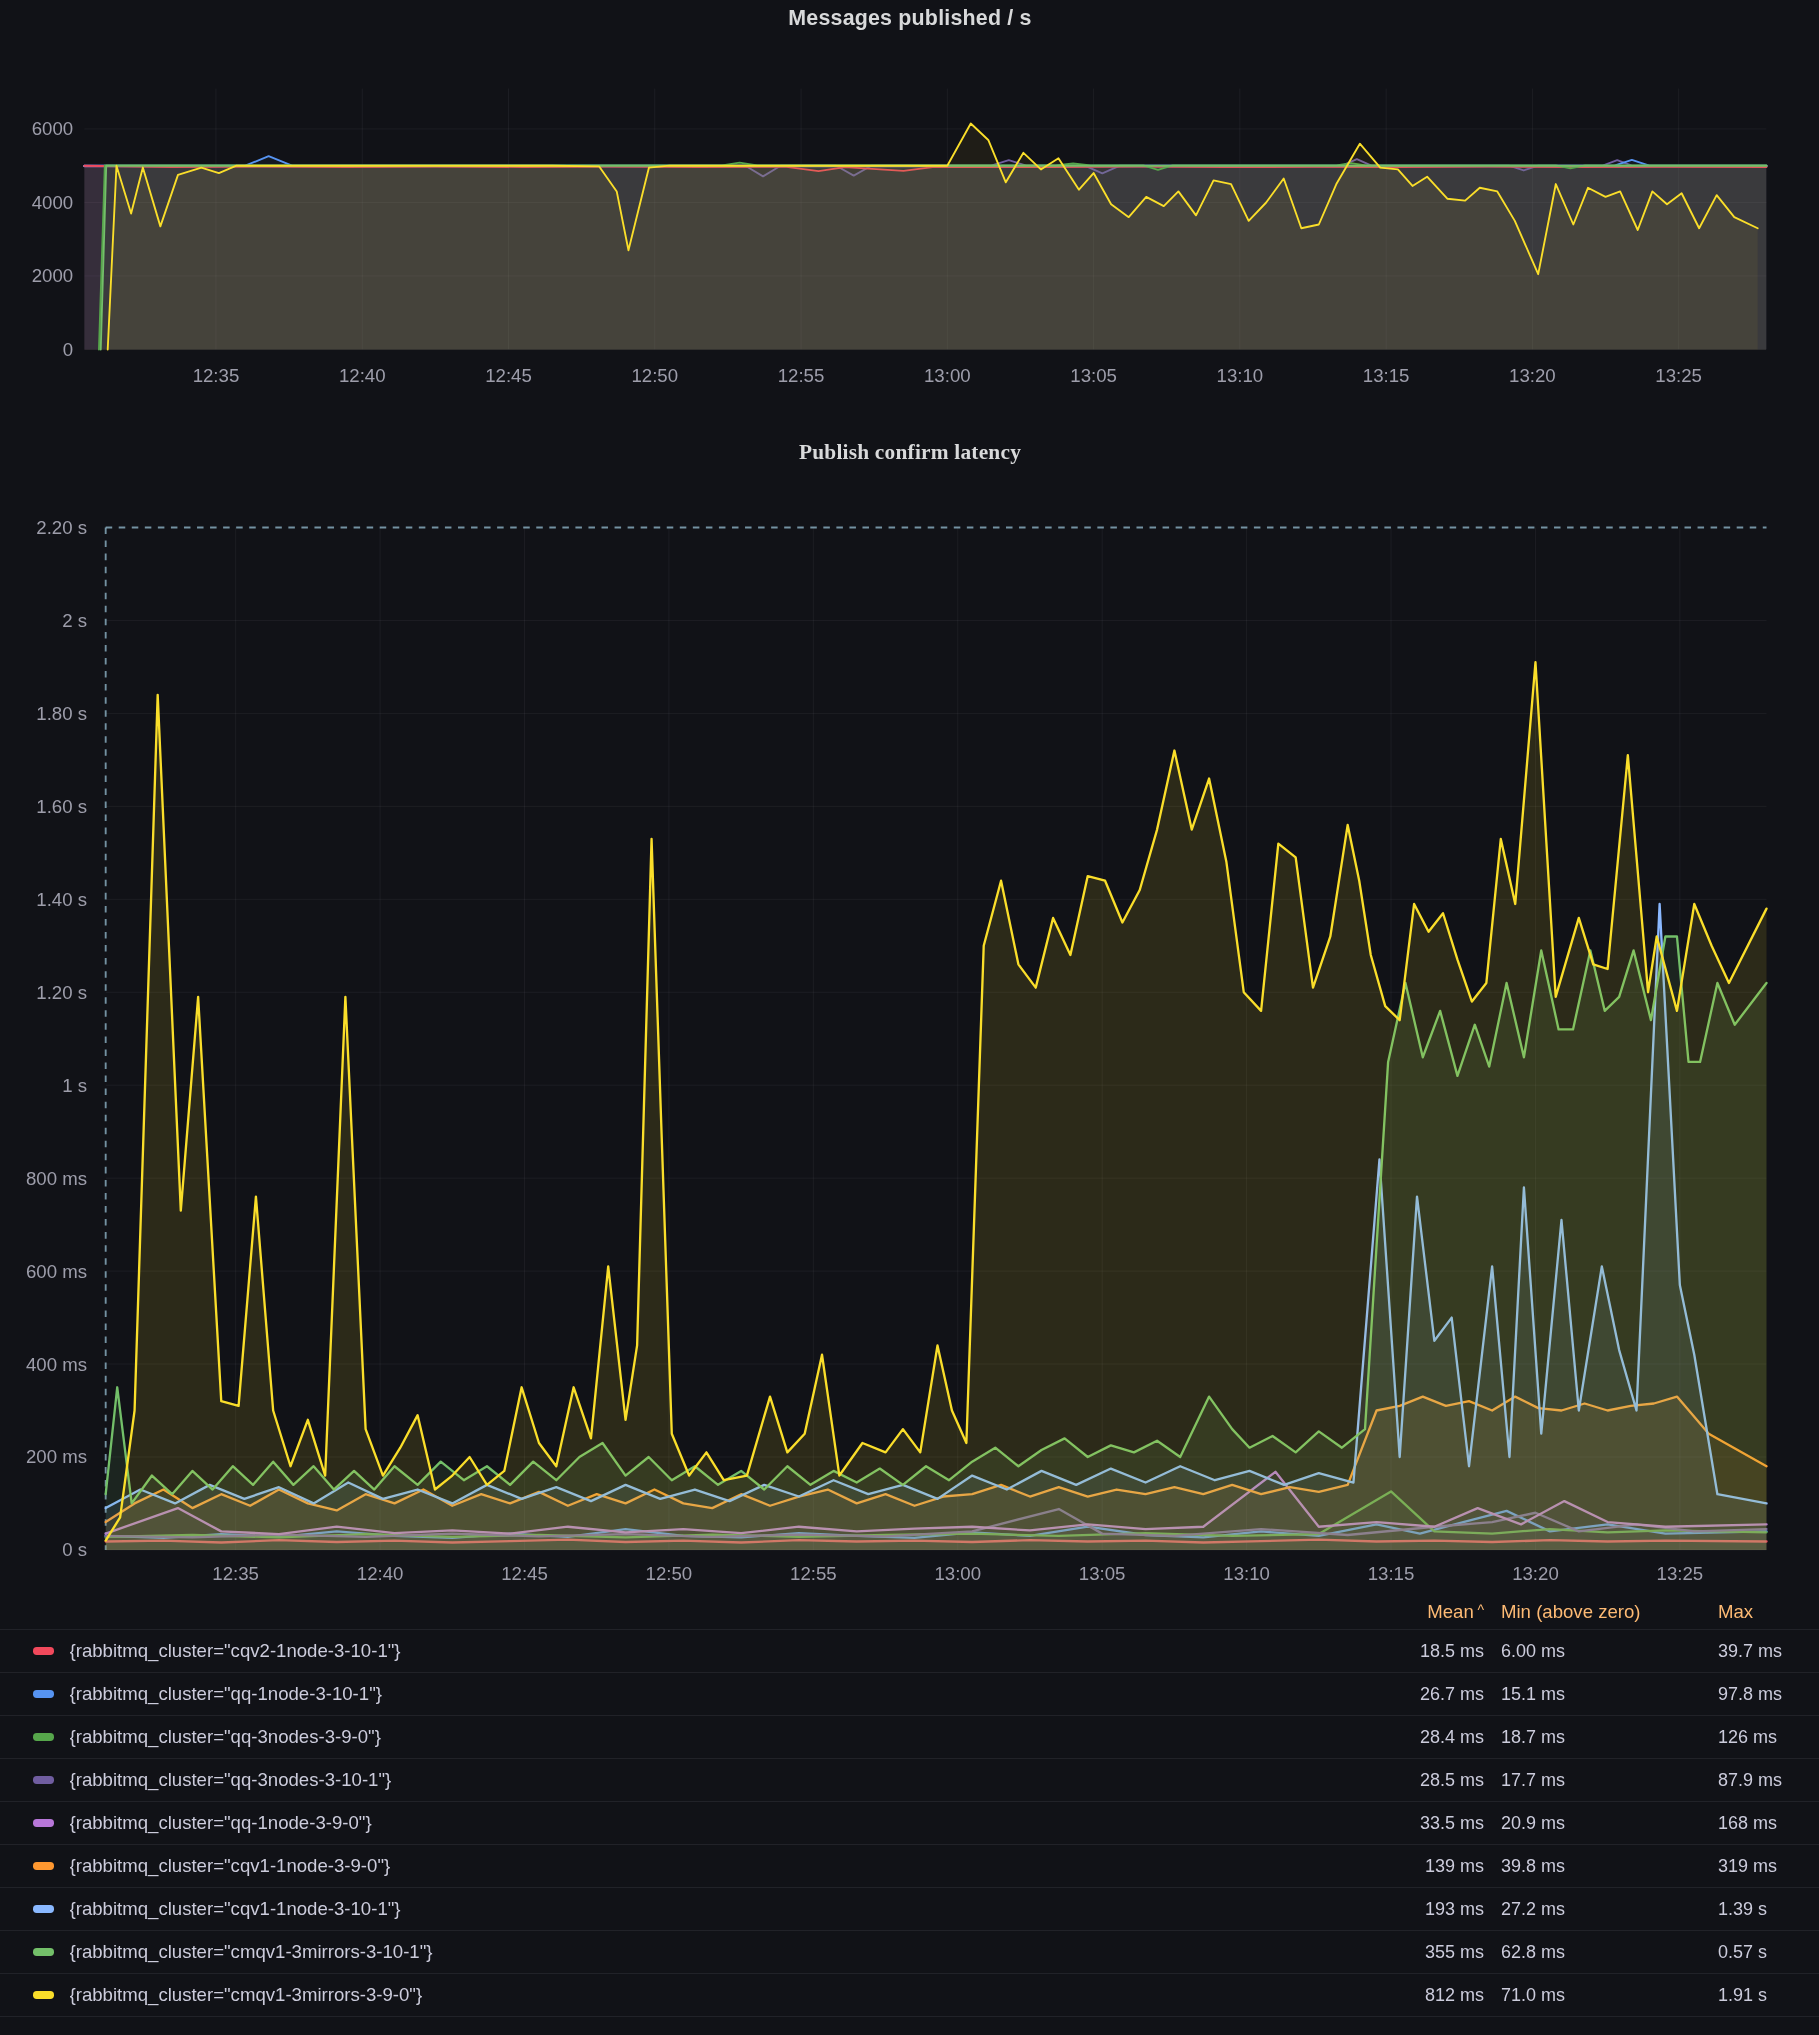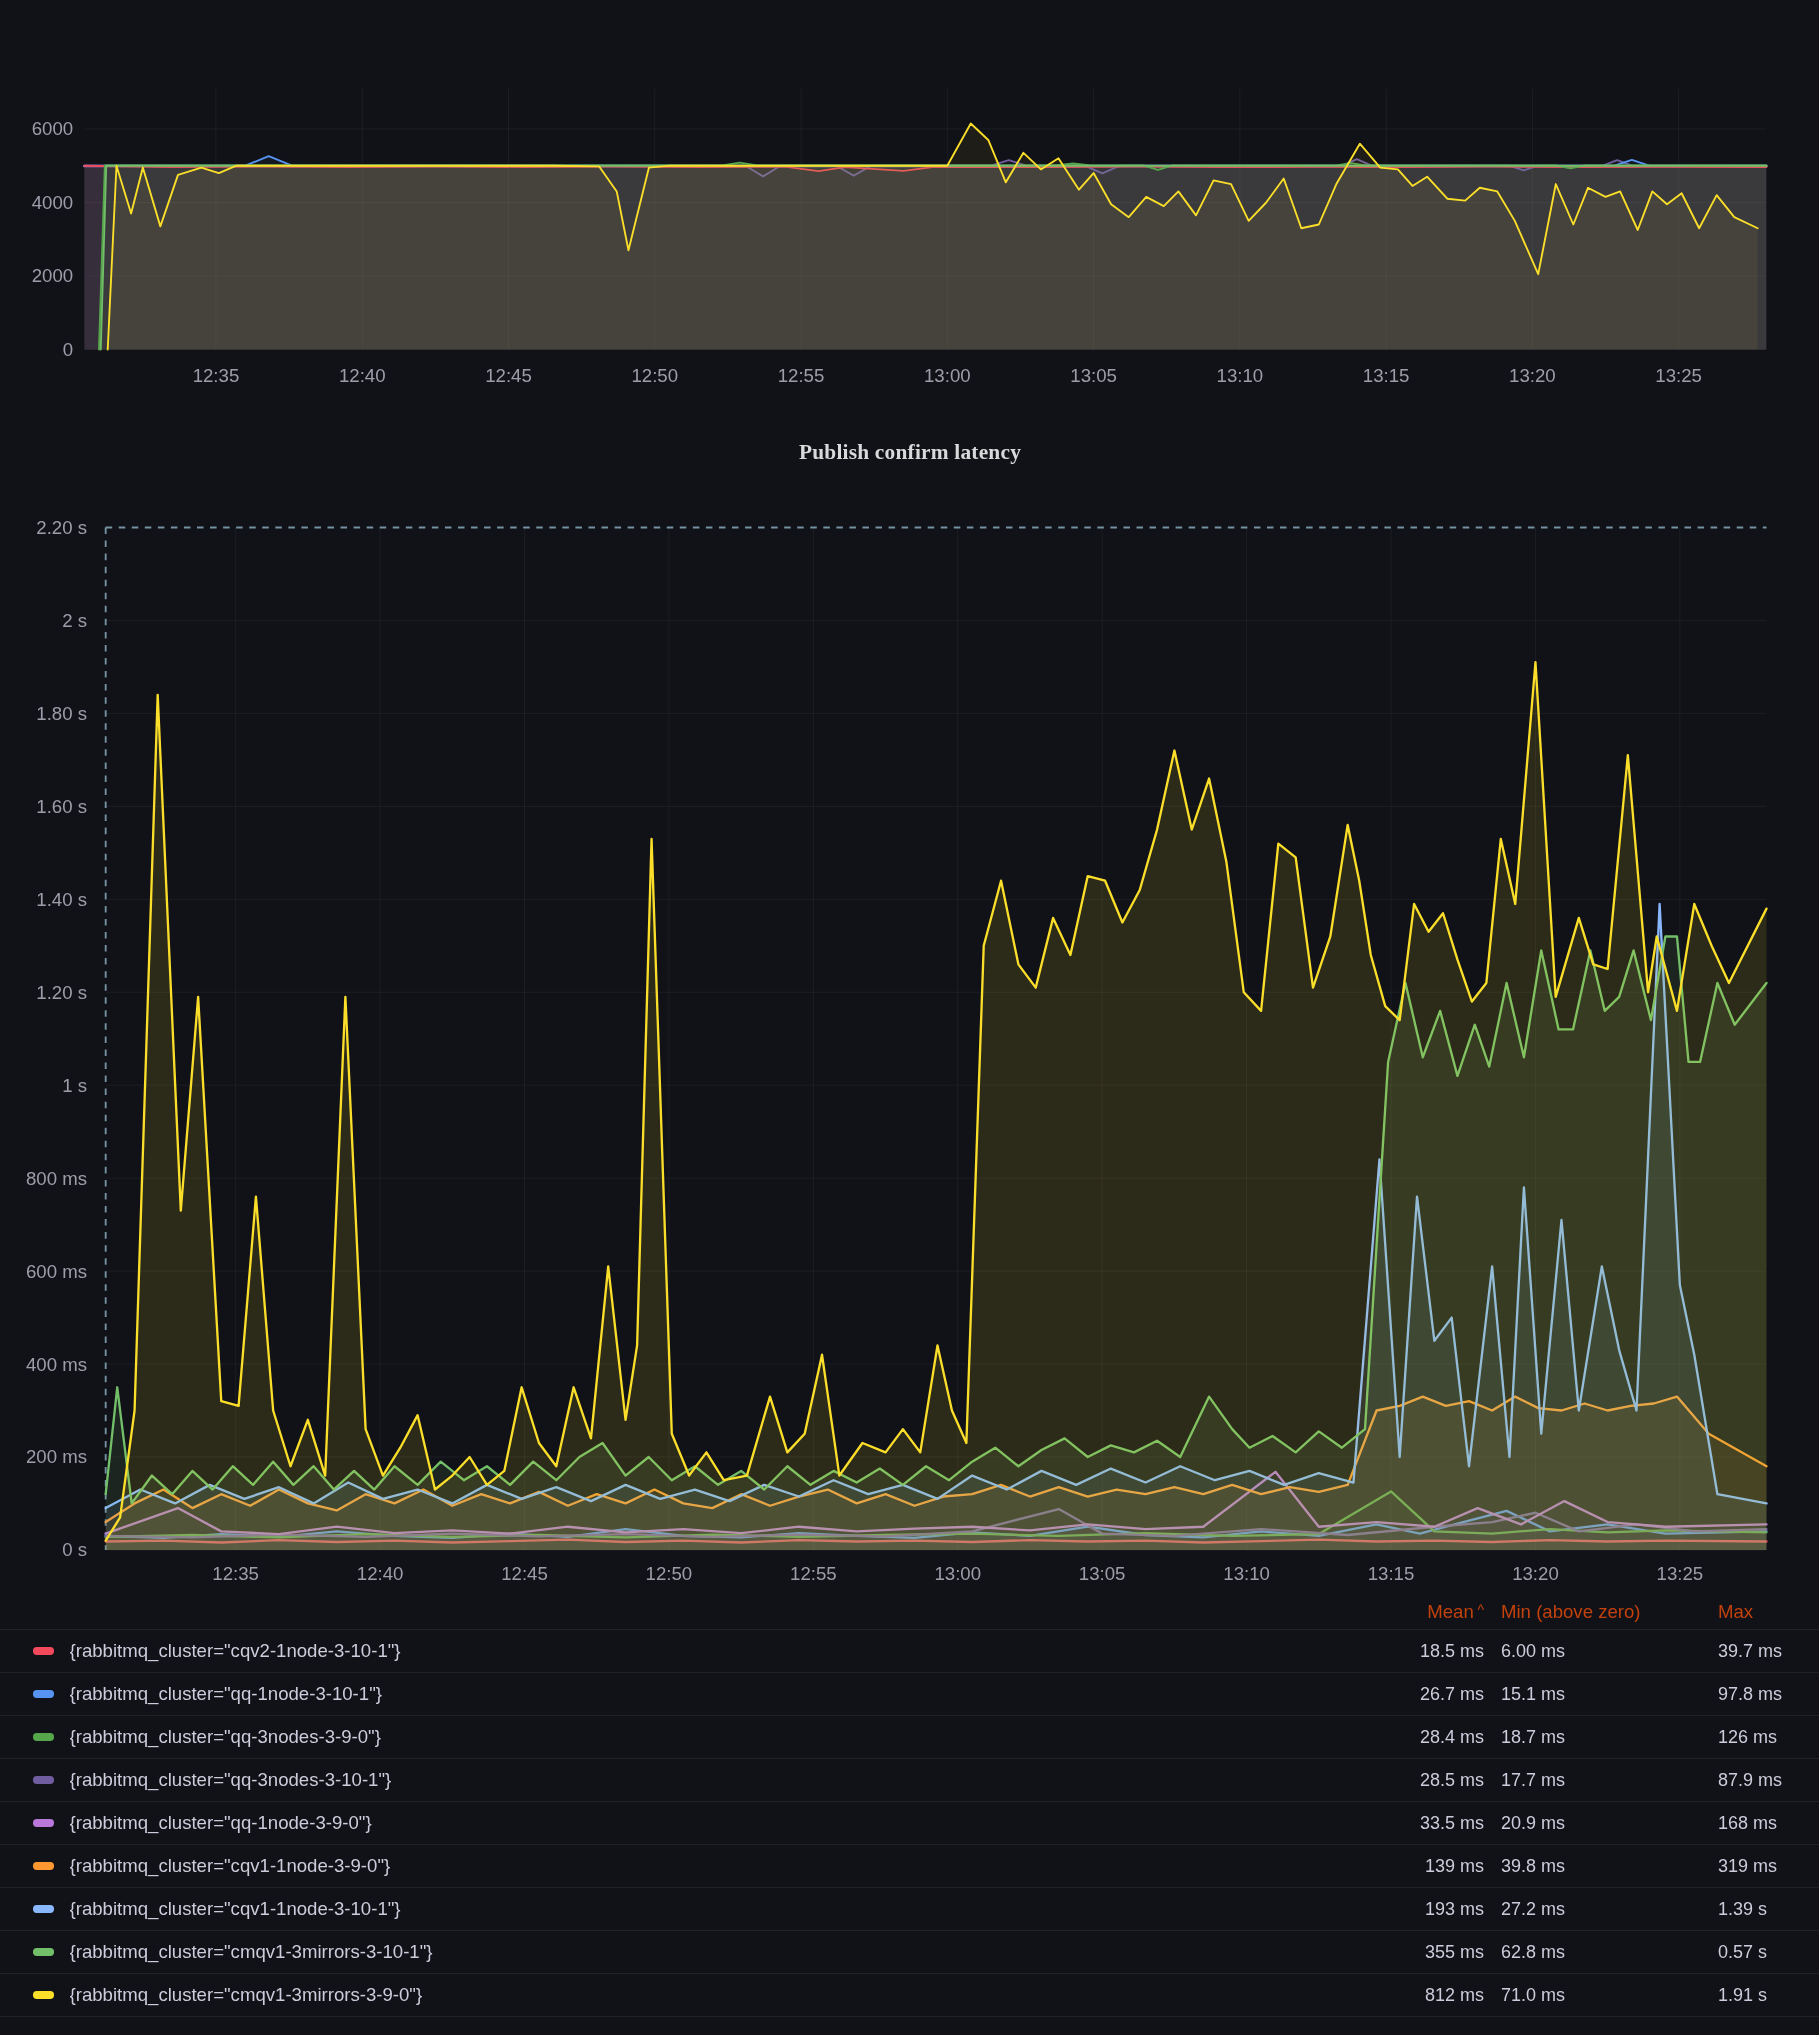--- a/index.html
+++ b/index.html
@@ -18,27 +18,28 @@
   .lg-head{display:flex;align-items:center;height:35px;}
   .lg-row{display:flex;align-items:center;height:42px;border-top:0.9px solid rgba(204,204,220,0.09);cursor:pointer;}
   .legend .last-border{border-top:0.9px solid rgba(204,204,220,0.09);height:0;}
   .lg-swatch{width:20.5px;height:7.5px;border-radius:3.7px;margin-left:33px;margin-right:16px;flex:none;}
   .lg-swatch-space{width:69px;flex:none;}
   .lg-label{flex:1;font-size:18.6px;color:#CCCCDC;white-space:nowrap;overflow:hidden;}
   .lg-mean{width:112px;text-align:right;flex:none;}
   .lg-min{width:217px;margin-left:17px;text-align:left;flex:none;}
   .lg-max{width:102px;text-align:left;flex:none;}
   .lg-val{font-size:18px;color:#CCCCDC;white-space:nowrap;}
-  .lg-col{font-size:18.6px;color:#c2410c;font-weight:500;white-space:nowrap;}
+  .lg-col{font-size:18.6px;color:#fdba74;font-weight:500;white-space:nowrap;}
   .caret{font-size:14px;position:relative;top:-2.8px;margin-left:3.7px;}
 </style>
 </head>
 <body>
 
 <div class="stage">
+  <div class="panel-title" id="title-1">Messages published / s</div>
   <svg id="chart-1" xmlns="http://www.w3.org/2000/svg" viewBox="0 0 1952 470">
       <line x1="231.2608695652174" y1="95" x2="231.2608695652174" y2="375" stroke="rgba(204,204,220,0.07)" stroke-width="1"></line>
       <text x="231.2608695652174" y="410" text-anchor="middle" class="axis-text">12:35</text>
       <line x1="388.2173913043478" y1="95" x2="388.2173913043478" y2="375" stroke="rgba(204,204,220,0.07)" stroke-width="1"></line>
       <text x="388.2173913043478" y="410" text-anchor="middle" class="axis-text">12:40</text>
       <line x1="545.1739130434783" y1="95" x2="545.1739130434783" y2="375" stroke="rgba(204,204,220,0.07)" stroke-width="1"></line>
       <text x="545.1739130434783" y="410" text-anchor="middle" class="axis-text">12:45</text>
       <line x1="702.1304347826086" y1="95" x2="702.1304347826086" y2="375" stroke="rgba(204,204,220,0.07)" stroke-width="1"></line>
       <text x="702.1304347826086" y="410" text-anchor="middle" class="axis-text">12:50</text>
       <line x1="859.0869565217391" y1="95" x2="859.0869565217391" y2="375" stroke="rgba(204,204,220,0.07)" stroke-width="1"></line>

